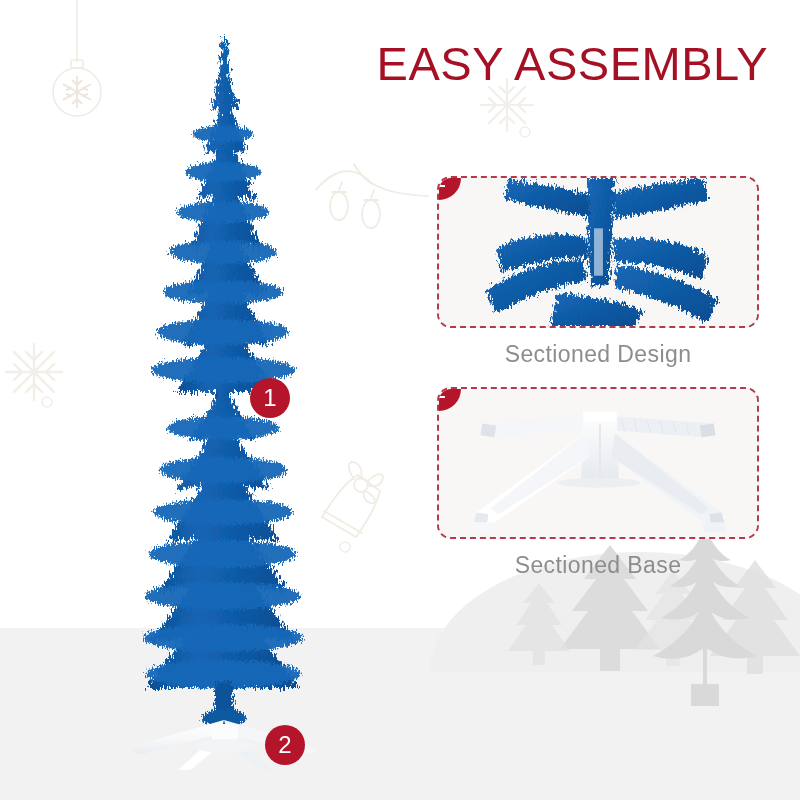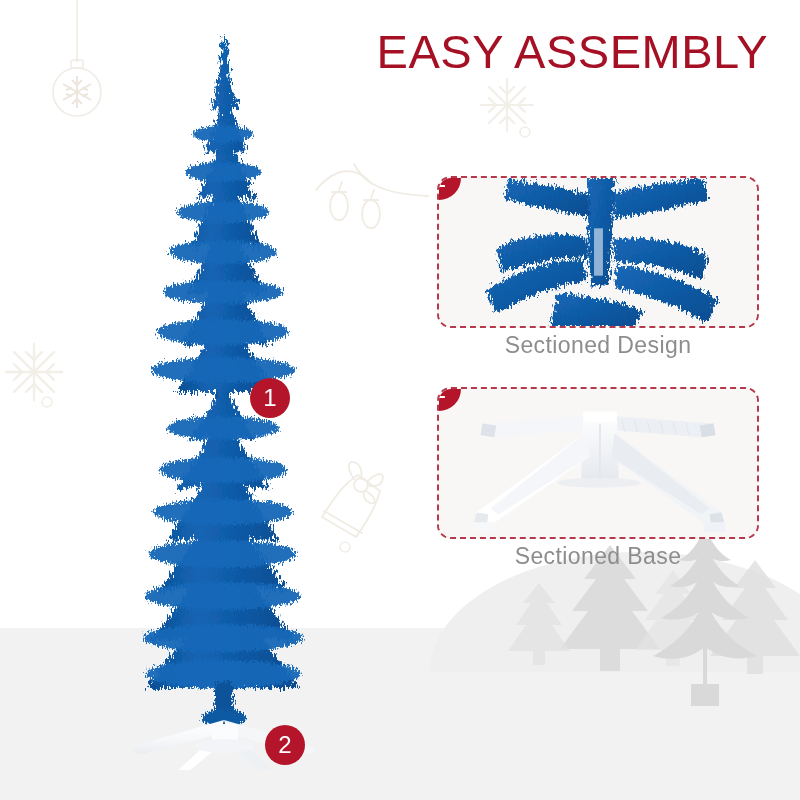--- a/index.html
+++ b/index.html
@@ -30,21 +30,21 @@
   
   .lineart { position:absolute; }
   .lineart svg { display:block; }
 
   
   .tree-wrap { position:absolute; left:80px; top:30px; width:290px; height:740px; }
   .tree-wrap svg { display:block; }
 
   
   .title {
-    position:absolute; right:32px; top:28px;
+    position:absolute; right:32px; top:40px;
     font-size:47px; line-height:1;
     letter-spacing:0.5px;
     color:#a51025;
     font-weight:400;
     white-space:nowrap;
     text-align:right;
   }
 
   
   .callout { position:absolute; }
@@ -52,21 +52,21 @@
     position:relative;
     border:2px dashed #b4394b;
     border-radius:14px;
     background:#f8f7f5;
     overflow:hidden;
   }
   .callout-box .photo { position:absolute; inset:0; }
   .callout-box .photo svg { display:block; width:100%; height:100%; }
 
   .callout-label {
-    margin-top:4px;
+    margin-top:13px;
     text-align:center;
     font-size:23px;
     color:#8d8d8d;
     font-weight:300;
     letter-spacing:0.4px;
   }
 
   
   .badge {
     position:absolute;

